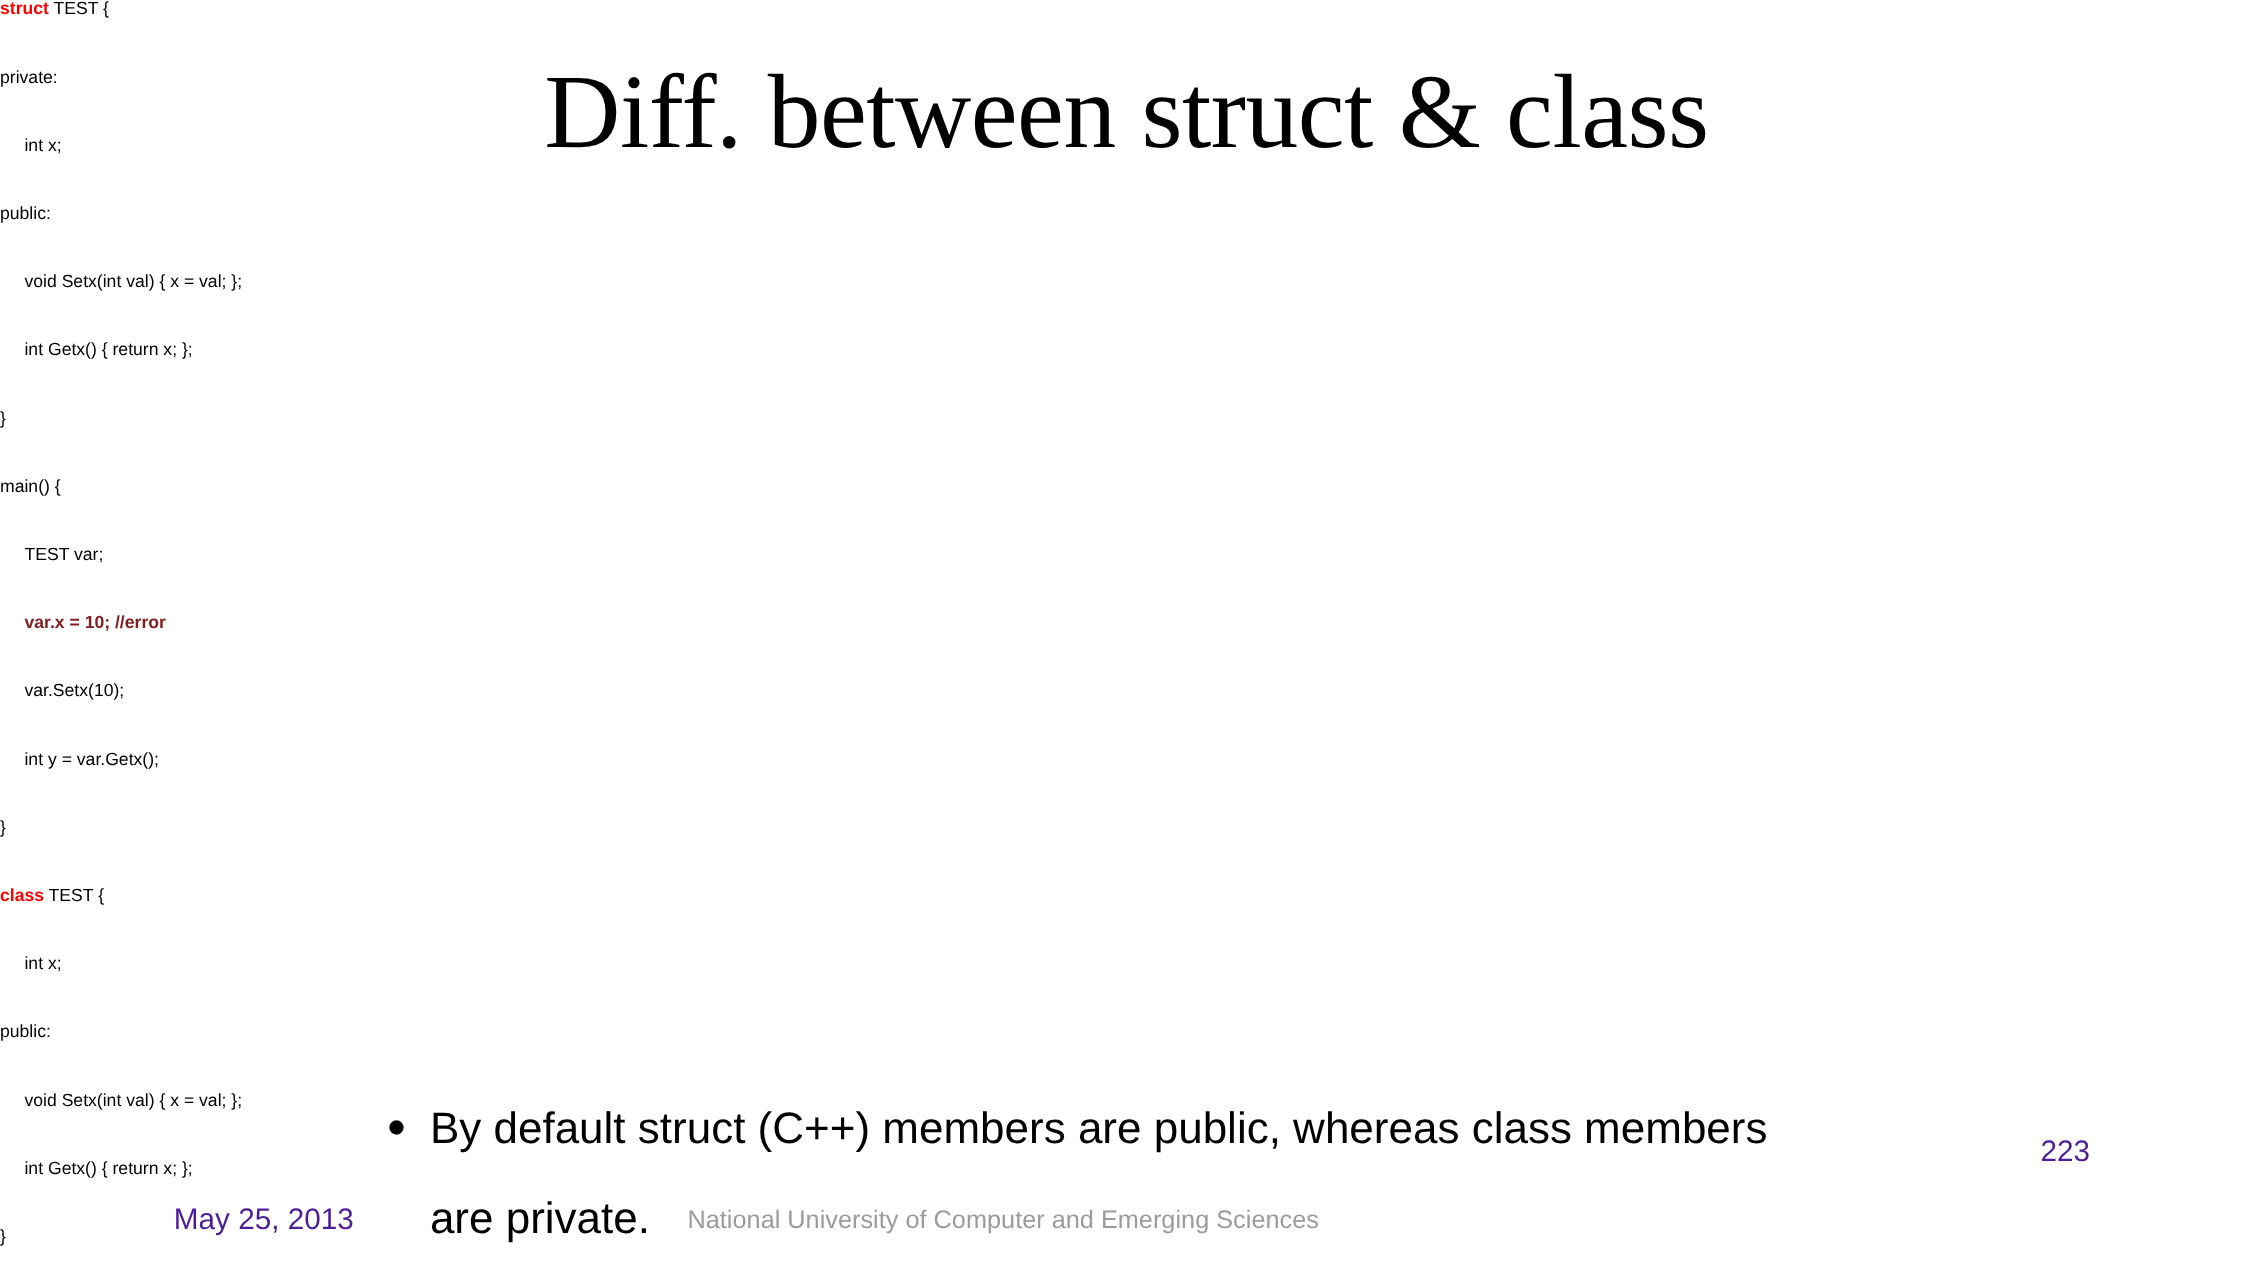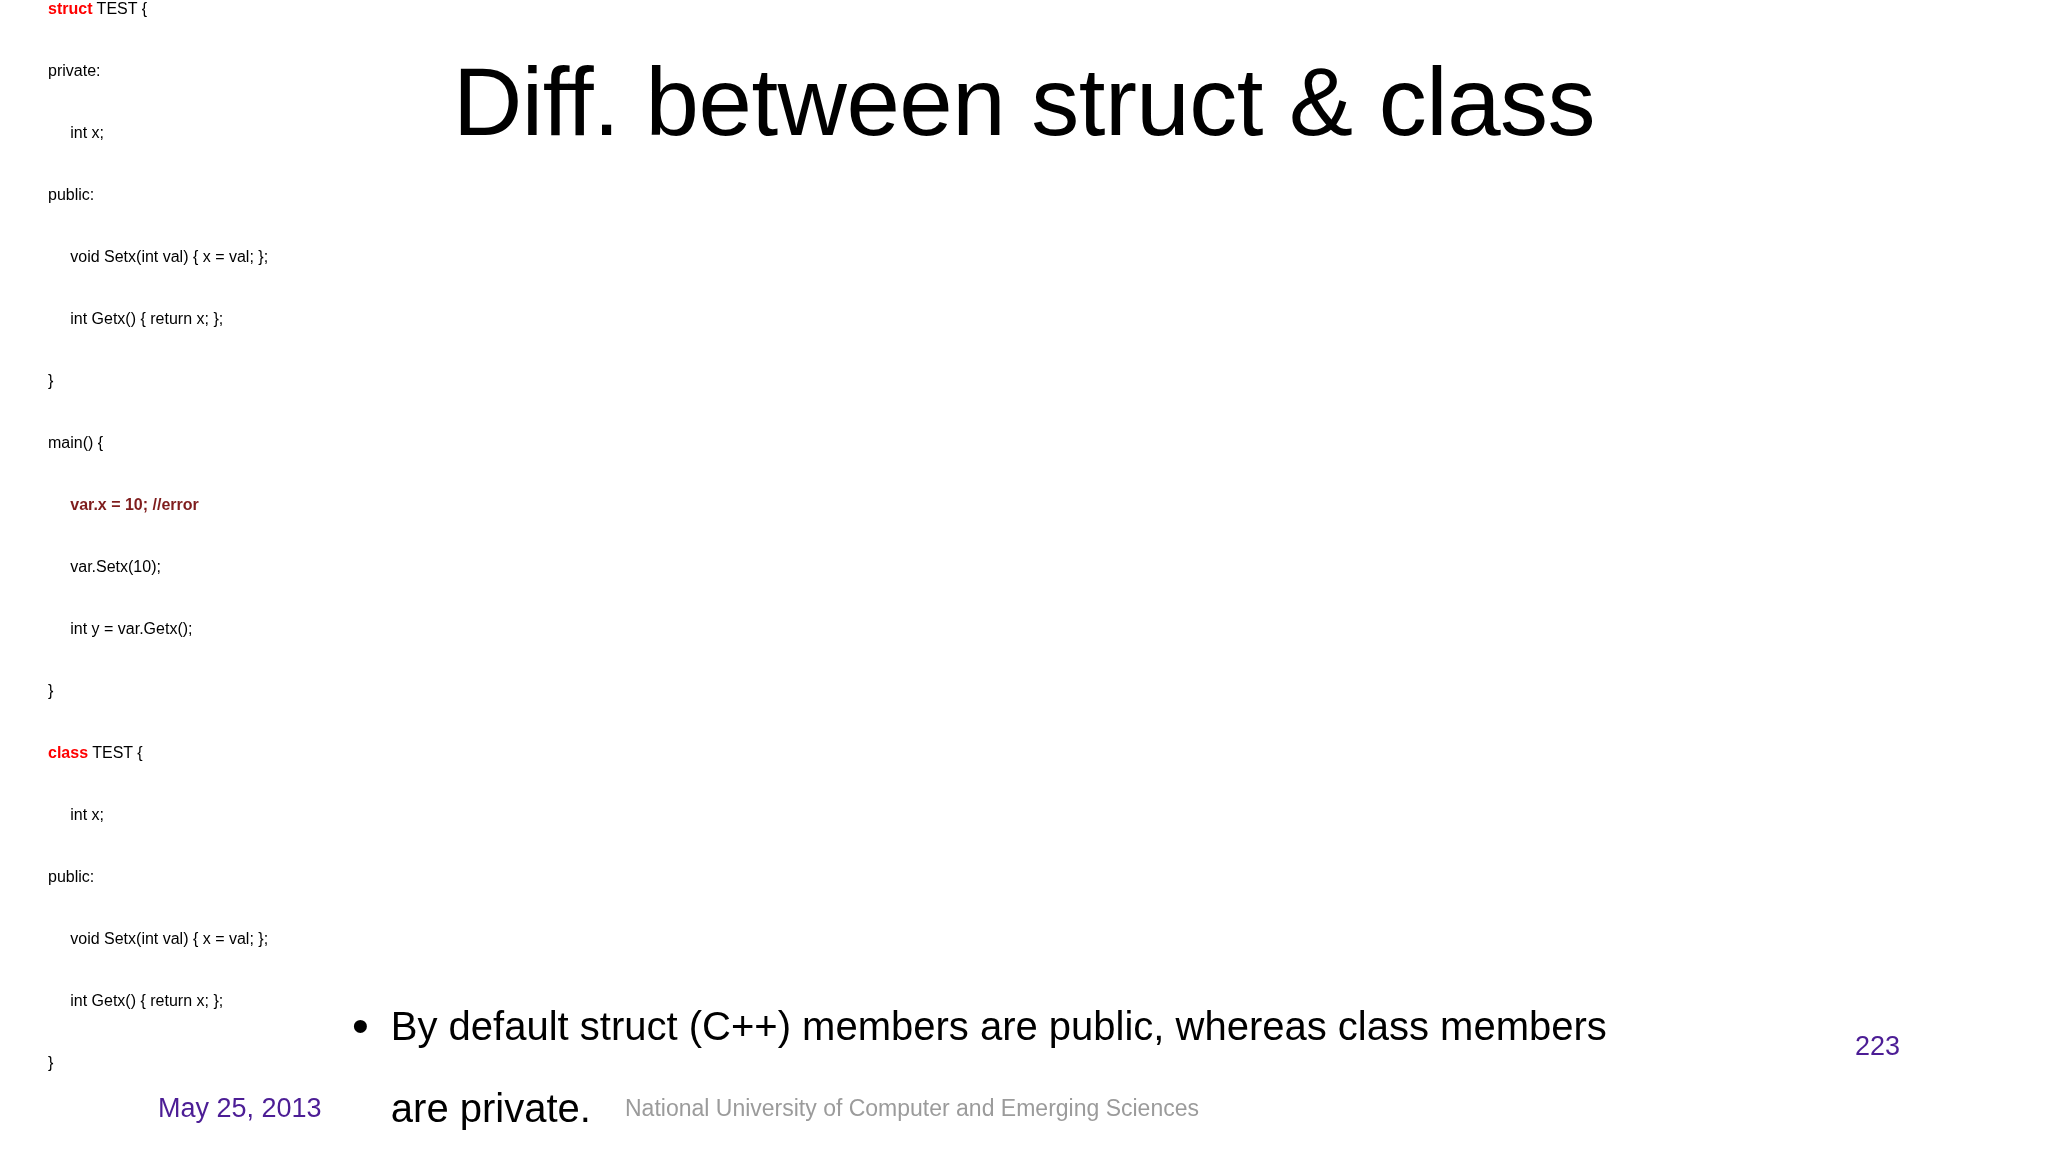--- a/index.html
+++ b/index.html
@@ -18,32 +18,32 @@
     overflow: hidden;
   }
 
   
   #slide-title {
     position: absolute;
     left: 0;
     top: 52px;
     width: 2048px;
     text-align: center;
-    font-family: Liberation Sans, sans-serif;
+    font-family: Liberation Serif, serif;
     font-size: 96px;
     font-weight: 400;
     line-height: 1.05;
     color: #000000;
     letter-spacing: -0.5px;
     white-space: nowrap;
   }
   #code-left  { left: 382px;  top: 218px; }
   #code-right { left: 1098px; top: 218px; }
 
-  .code-line { height: 62px; white-space: pre; margin-left: 48px; }
+  .code-line { height: 62px; white-space: pre; }
 
   .kw-red {
     color: #FF0000;
     font-weight: bold;
   }
   .hl-blue {
     color: #7f1d1d;
     font-weight: bold;
   }
 
@@ -97,20 +97,21 @@
 
   <div id="code-left">
       <div class="code-line"><span class="kw-red">struct</span><span> TEST {</span></div>
       <div class="code-line"><span>private:</span></div>
       <div class="code-line">&nbsp;&nbsp;&nbsp;&nbsp;&nbsp;<span>int x;</span></div>
       <div class="code-line"><span>public:</span></div>
       <div class="code-line">&nbsp;&nbsp;&nbsp;&nbsp;&nbsp;<span>void Setx(int val) { x = val; };</span></div>
       <div class="code-line">&nbsp;&nbsp;&nbsp;&nbsp;&nbsp;<span>int Getx() { return x; };</span></div>
       <div class="code-line"><span>}</span></div>
       <div class="code-line"><span>main() {</span></div>
+      <div class="code-line">&nbsp;&nbsp;&nbsp;&nbsp;&nbsp;<span>TEST var;</span></div>
       <div class="code-line">&nbsp;&nbsp;&nbsp;&nbsp;&nbsp;<span class="hl-blue">var.x = 10; //error</span></div>
       <div class="code-line">&nbsp;&nbsp;&nbsp;&nbsp;&nbsp;<span>var.Setx(10);</span></div>
       <div class="code-line">&nbsp;&nbsp;&nbsp;&nbsp;&nbsp;<span>int y = var.Getx();</span></div>
       <div class="code-line"><span>}</span></div>
     </div>
 
   <div id="code-right">
       <div class="code-line"><span class="kw-red">class</span><span> TEST {</span></div>
       <div class="code-line">&nbsp;&nbsp;&nbsp;&nbsp;&nbsp;<span>int x;</span></div>
       <div class="code-line"><span>public:</span></div>

